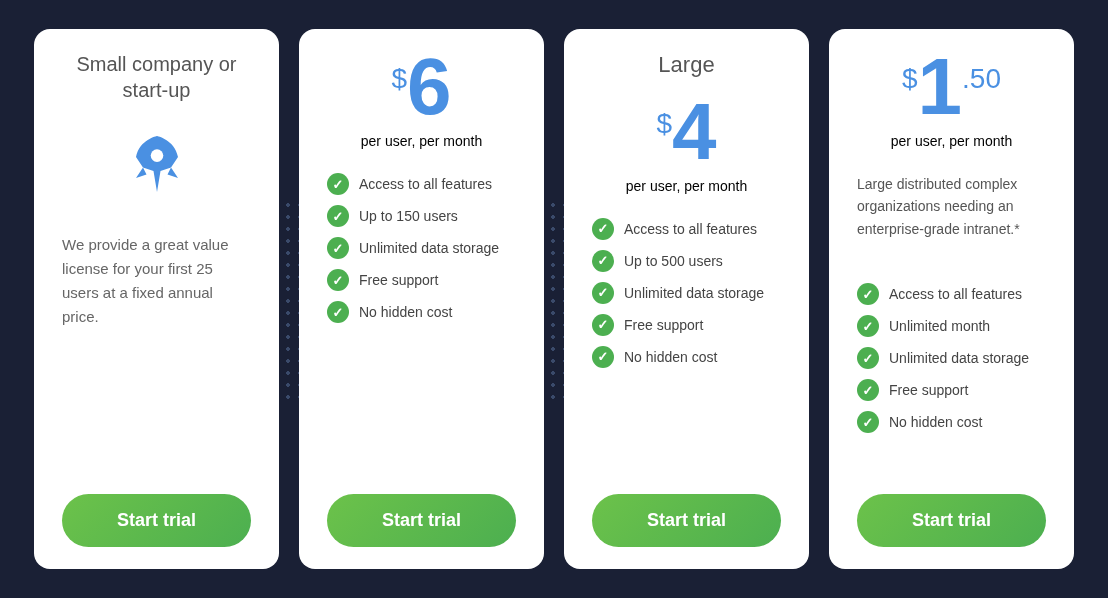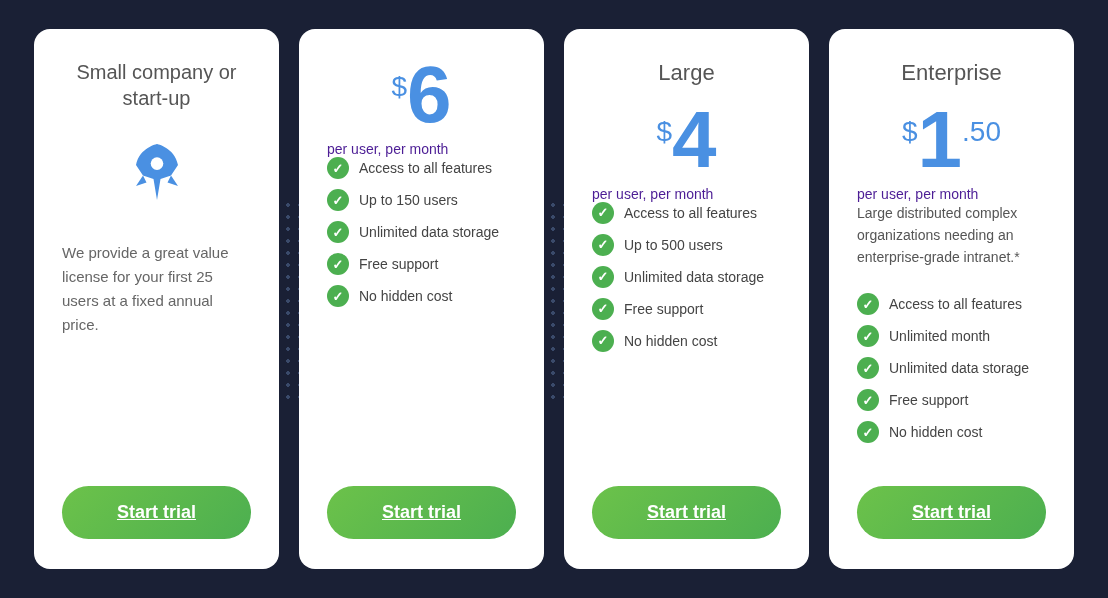--- a/index.html
+++ b/index.html
@@ -32,21 +32,21 @@
       gap: 0;
       width: 1080px;
       padding: 20px 10px;
       position: relative;
       z-index: 1;
     }
 
     .plan-card {
       background: #ffffff;
       border-radius: 16px;
-      padding: 30px 28px;
+      padding: 22px 28px;
       flex: 1;
       margin: 0 10px;
       display: flex;
       flex-direction: column;
       position: relative;
       min-height: 540px;
     }
 
     .plan-title {
       font-size: 22px;
@@ -95,23 +95,24 @@
     }
 
     .price-cents {
       font-size: 28px;
       font-weight: 400;
       margin-top: 14px;
       text-align: right;
     }
 
     .price-period {
-      color: #4c1d95;
+      text-align: center;
+      color: #000000;
       font-size: 14px;
-      margin-bottom: 0;
+      margin-bottom: 24px;
     }
 
     .plan-tagline {
       font-size: 14px;
       color: #555;
       margin-bottom: 20px;
       line-height: 1.6;
       flex-grow: 1;
     }
 
@@ -151,21 +152,20 @@
       background: linear-gradient(135deg, #6cc24a, #4caf50);
       color: white;
       font-size: 18px;
       font-weight: 600;
       border: none;
       border-radius: 50px;
       cursor: pointer;
       text-align: center;
       margin-top: auto;
       transition: opacity 0.2s;
-      text-decoration: underline;
     }
 
     
     .small-card {
       display: flex;
       flex-direction: column;
     }
 
     .small-card .plan-title {
       font-size: 20px;
@@ -248,21 +248,20 @@
       </li>
       <li>
         <span class="check-icon">✓</span>
         <span>No hidden cost</span>
       </li>
     </ul>
     <button class="start-trial-btn">Start trial</button>
   </div>
 
   <div class="plan-card">
-    <div class="plan-title">Enterprise</div>
     <div class="price-block">
       <span class="price-dollar">$</span>
       <span class="price-amount">1</span>
       <span class="price-cents">.50</span>
     </div>
     <div class="price-period">per user, per month</div>
     <p class="plan-tagline">Large distributed complex organizations needing an enterprise-grade intranet.*</p>
     <ul class="feature-list">
       <li>
         <span class="check-icon">✓</span>

